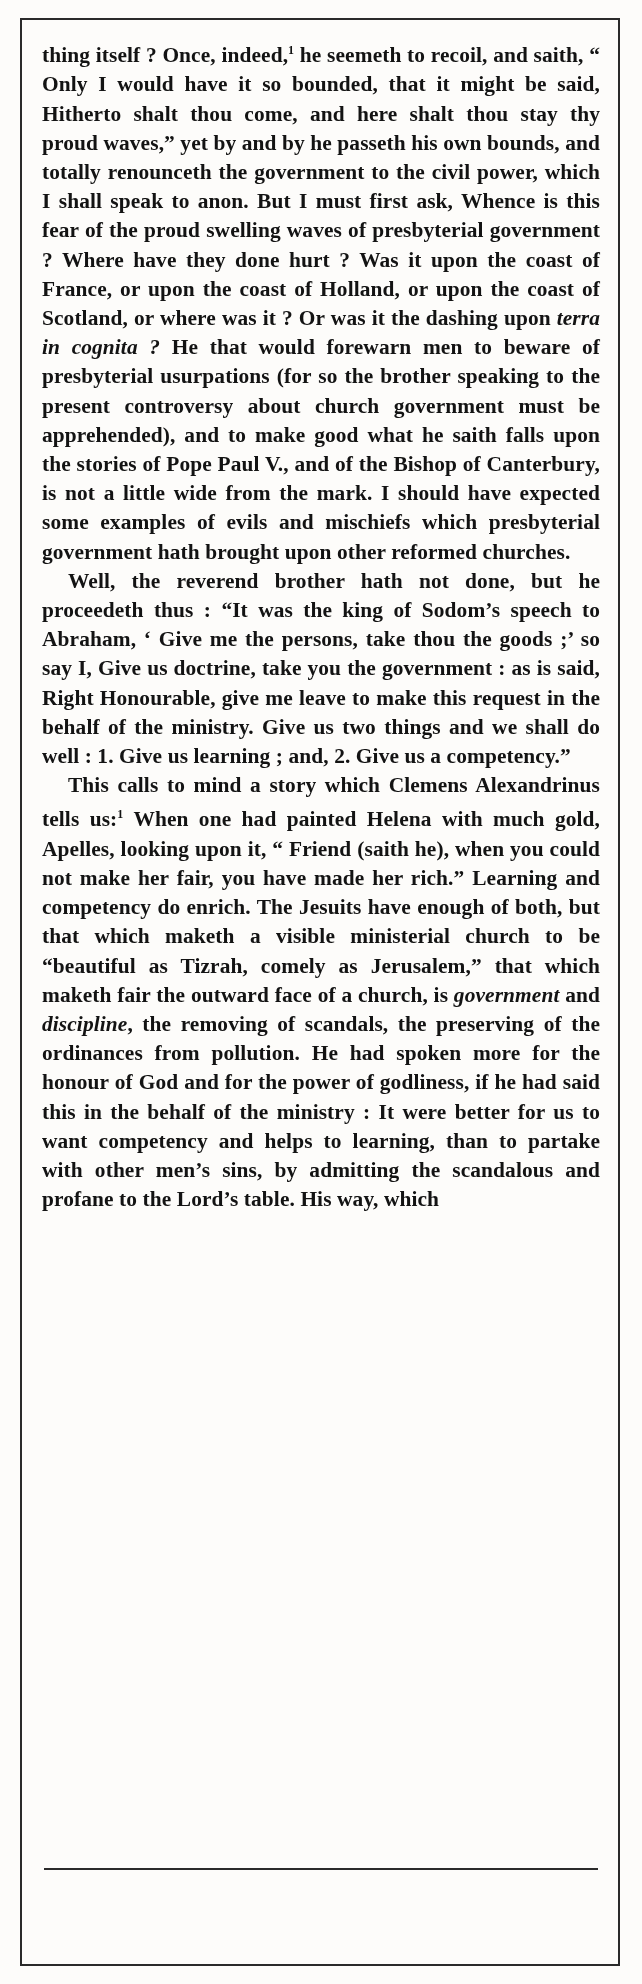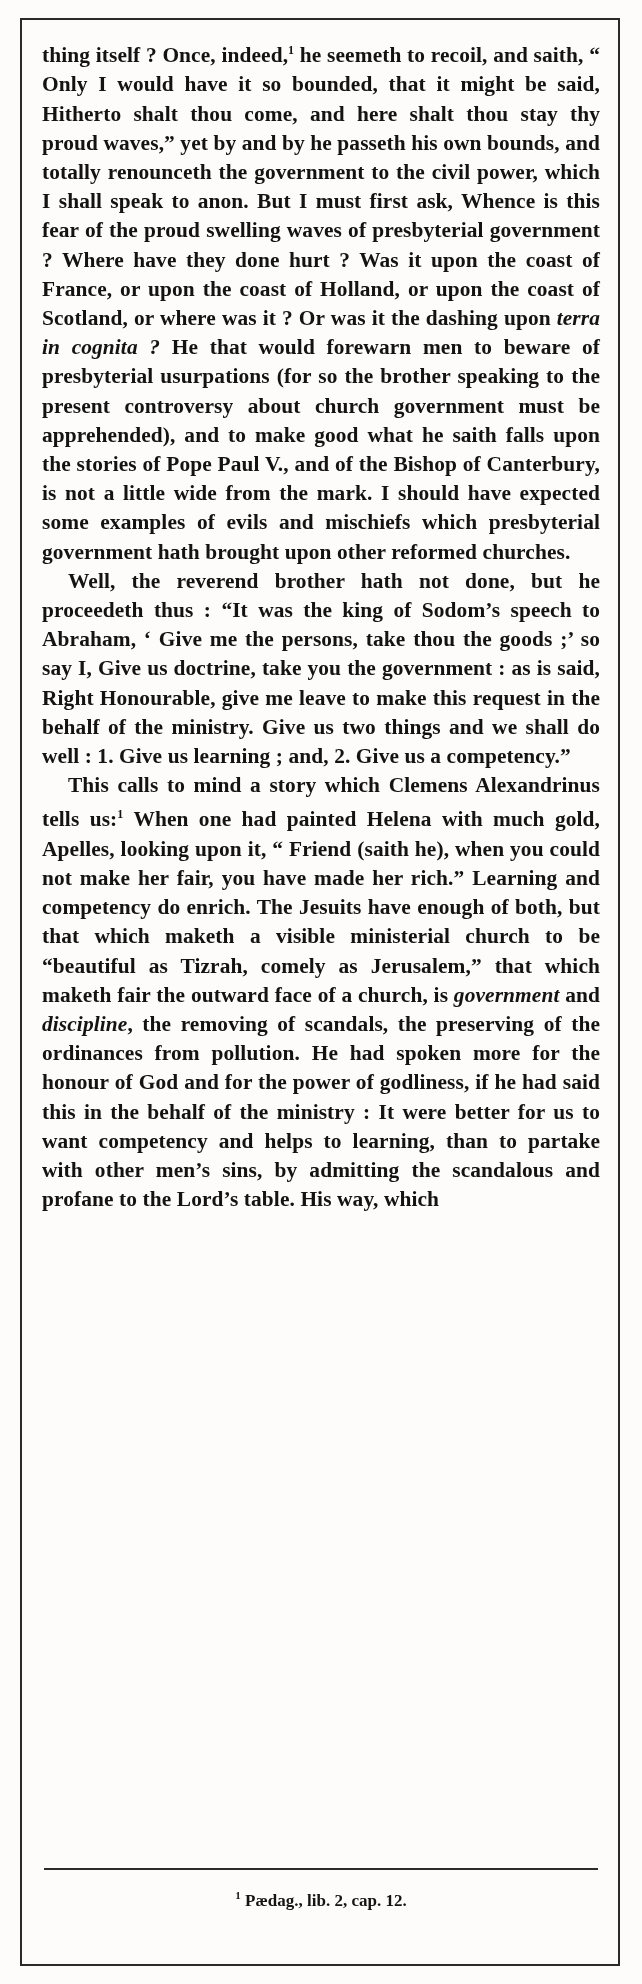--- a/index.html
+++ b/index.html
@@ -91,16 +91,13 @@
 <div class="page">
   <div class="page-border"></div>
 
   <div class="text-column">
     <p class="body-paragraph"><span>thing itself ?   Once, indeed,</span><sup class="ref">1</sup><span> he seemeth to recoil, and saith, “ Only I would have it so bounded, that it might be said, Hitherto shalt thou come, and here shalt thou stay thy proud waves,” yet by and by he passeth his own bounds, and totally renounceth the government to the civil power, which I shall speak to anon.   But I must first ask, Whence is this fear of the proud swelling waves of presbyterial government ?   Where have they done hurt ?   Was it upon the coast of France, or upon the coast of Holland, or upon the coast of Scotland, or where was it ?   Or was it the dashing upon </span><span class="ital">terra in cognita ?</span><span>   He that would forewarn men to beware of presbyterial usurpations (for so the brother speaking to the present controversy about church government must be apprehended), and to make good what he saith falls upon the stories of  Pope Paul V., and of the Bishop of Canterbury, is not a little wide from the mark.   I should have expected some examples of  evils and mischiefs which presbyterial government hath brought upon other reformed churches.</span></p>
     <p class="body-paragraph indent"><span>Well, the reverend brother hath not done, but he proceedeth thus : “It was the king of Sodom’s speech to Abraham, ‘ Give me the persons, take thou the goods ;’ so say I, Give us doctrine, take you the government : as is said, Right Honourable, give me leave to make this request in the behalf of the ministry.   Give us two things and we shall do well : 1. Give us learning ; and, 2. Give us a competency.”</span></p>
     <p class="body-paragraph indent"><span>This calls to mind a story which Clemens Alexandrinus tells us:</span><sup class="ref">1</sup><span> When one had painted Helena with much gold, Apelles, looking upon it, “ Friend (saith he), when you could not make her fair, you have made her rich.” Learning and competency do enrich.   The Jesuits have enough of both, but that which maketh a visible ministerial church to be “beautiful as Tizrah, comely as Jerusalem,” that which maketh fair the outward face of a church, is </span><span class="ital">government</span><span> and </span><span class="ital">discipline</span><span>, the removing of scandals, the preserving of the ordinances from pollution.   He had spoken more for the honour of God and for the power of godliness, if he had said this in the behalf of the ministry : It were better for us to want competency and helps to learning, than to partake with other men’s sins, by admitting the scandalous and profane to the Lord’s table.   His way, which</span></p>
   </div>
 
   <div class="footnote-rule"></div>
-  <div class="footnote">
-    <sup>1</sup><span> Pædag., lib. 2, cap. 12.</span>
-  </div>
 </div>
 
 </body></html>

